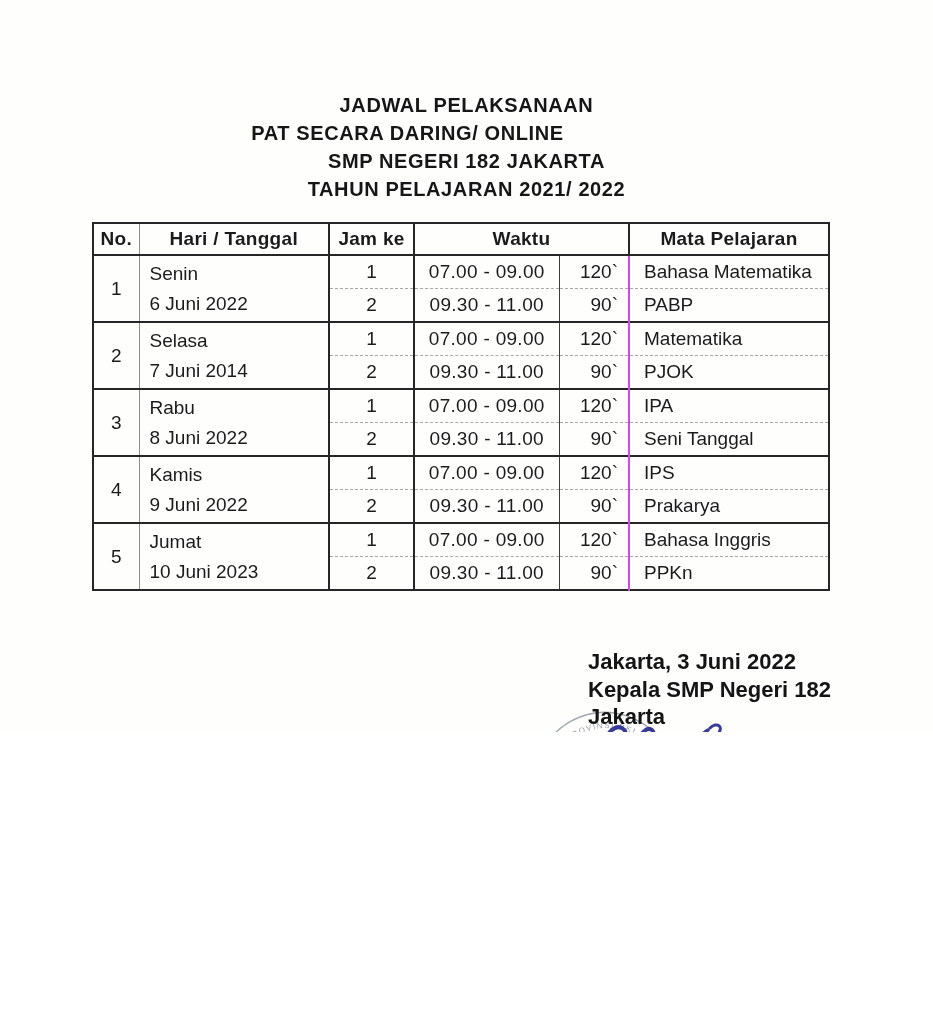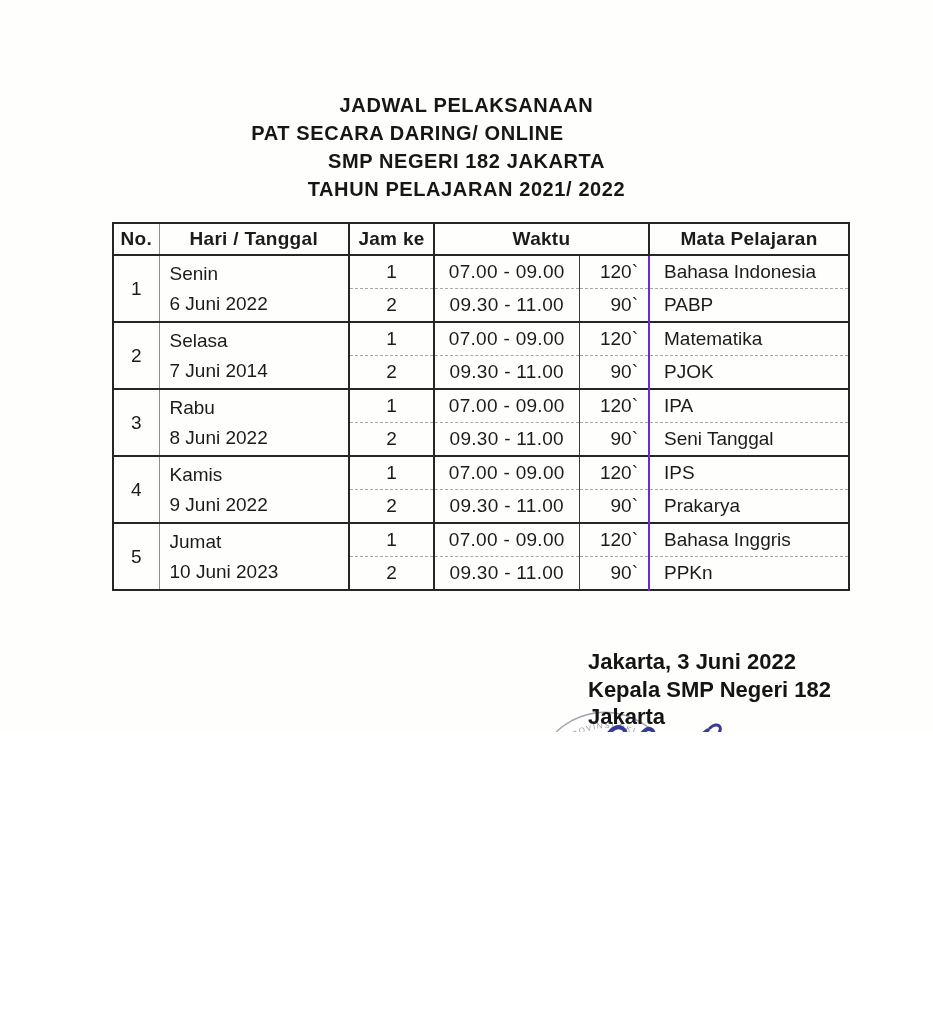--- a/index.html
+++ b/index.html
@@ -17,41 +17,41 @@
   .title-block{
     position:absolute;top:91px;left:0;width:933px;
     text-align:center;
     font-weight:bold;font-size:20px;letter-spacing:0.6px;line-height:28px;
     color:#161616;
   }
   .title-line2{position:relative;left:-59px;}
 
   
   .schedule-table{
-    position:absolute;left:112px;top:222px;
+    position:absolute;left:92px;top:222px;
     width:736px;
     border-collapse:collapse;table-layout:fixed;
     font-size:19px;color:#1b1b1b;
     border:2px solid #262626;
   }
   .schedule-table th{
     font-weight:bold;height:30px;padding:0;
     border-bottom:2px solid #262626;
     font-size:19px;letter-spacing:0.3px;
   }
   .h-no{border-right:1px solid #8f8f8f;}
   .h-day{border-right:2px solid #262626;}
   .h-jam{border-right:2px solid #262626;}
   .h-waktu{border-right:2px solid #262626;}
   .schedule-table td{height:32px;padding:0;}
   td.col-no{border-right:1px solid #8f8f8f;text-align:center;}
   td.col-day{border-right:2px solid #262626;padding-left:10px;vertical-align:middle;}
   td.col-jam{border-right:2px solid #262626;text-align:center;}
   td.col-time{border-right:1px solid #3c3c3c;text-align:center;letter-spacing:0.3px;}
-  td.col-dur{border-right:2px solid #6d28d9;text-align:right;padding-right:10px;}
+  td.col-dur{border-right:2px solid #d946ef;text-align:right;padding-right:10px;}
   td.col-subject{padding-left:14px;}
   tr.g-first td{border-top:2px solid #262626;}
   tr.g-second td{border-top:1px dashed #a9a9a9;}
   .day-name,.day-date{line-height:30px;}
 
   
   .sig-top{
     position:absolute;left:588px;top:648px;z-index:2;
     font-size:22px;line-height:27.5px;color:#141414;font-weight:bold;
   }
@@ -100,21 +100,21 @@
     <tbody>
         <tr class="g-first">
           <td class="col-no" rowspan="2">1</td>
           <td class="col-day" rowspan="2">
             <div class="day-name">Senin</div>
             <div class="day-date">6 Juni 2022</div>
           </td>
           <td class="col-jam">1</td>
           <td class="col-time">07.00 - 09.00</td>
           <td class="col-dur">120`</td>
-          <td class="col-subject">Bahasa Indonesia</td>
+          <td class="col-subject">Bahasa Matematika</td>
         </tr>
         <tr class="g-second">
           <td class="col-jam">2</td>
           <td class="col-time">09.30 - 11.00</td>
           <td class="col-dur">90`</td>
           <td class="col-subject">PABP</td>
         </tr>
         <tr class="g-first">
           <td class="col-no" rowspan="2">2</td>
           <td class="col-day" rowspan="2">

